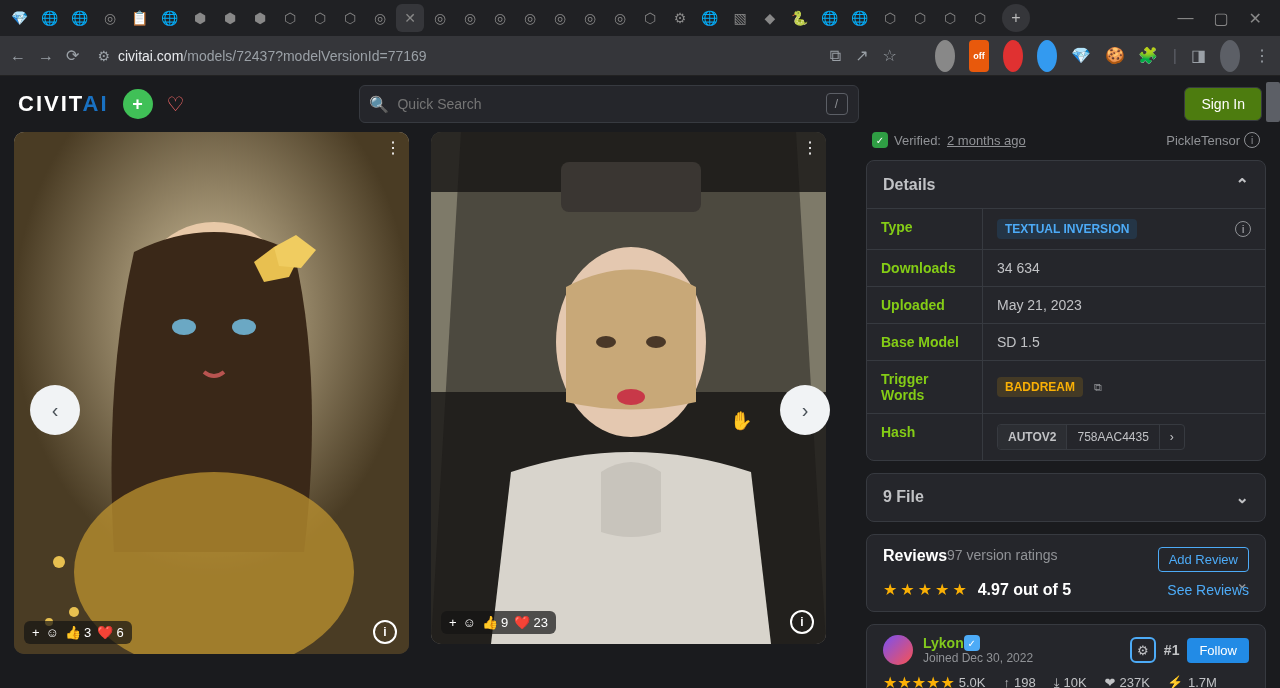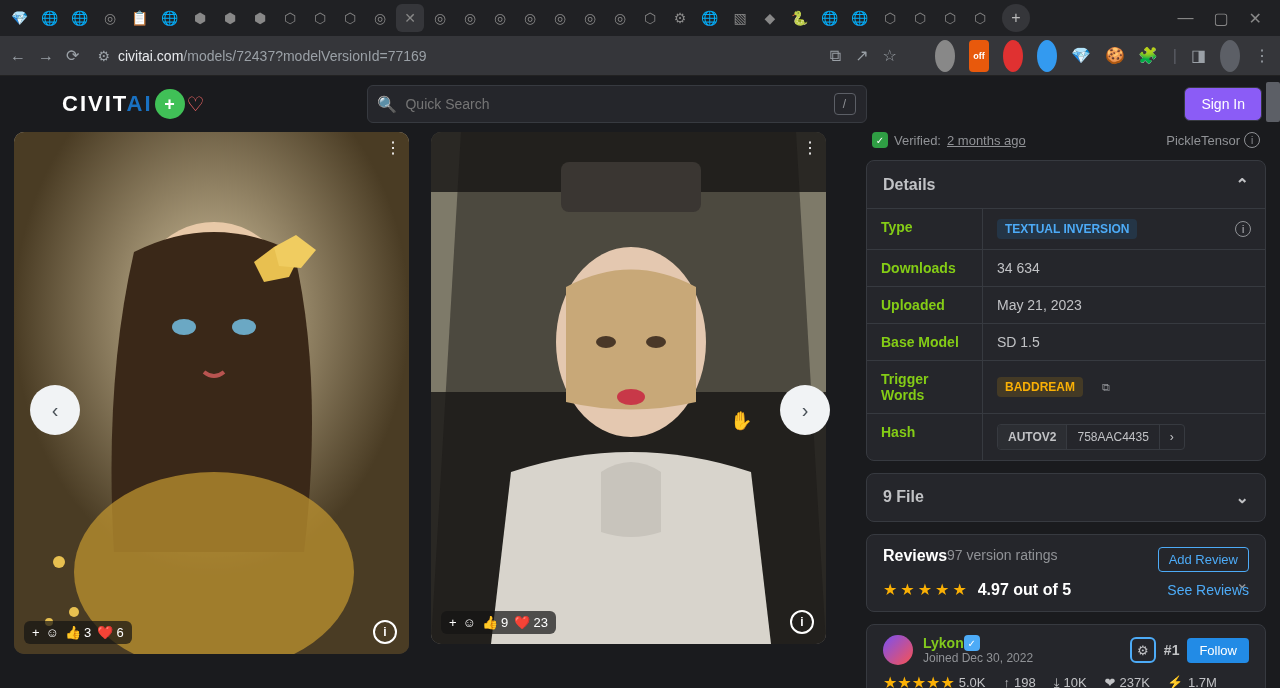--- a/index.html
+++ b/index.html
@@ -8,50 +8,50 @@
 .tab-icon { width: 28px; height: 28px; display: flex; align-items: center; justify-content: center; color: #888; font-size: 14px; border-radius: 6px; }
 .tab-icon.active { background: #35363A; }
 .new-tab { width: 28px; height: 28px; background: #35363A; border-radius: 50%; display: flex; align-items: center; justify-content: center; color: #bbb; margin-left: 6px; }
 .win-ctrl { margin-left: auto; display: flex; gap: 20px; color: #888; padding-right: 12px; }
 .addr-bar { height: 40px; background: #35363A; display: flex; align-items: center; padding: 0 10px; gap: 12px; border-bottom: 1px solid #222; }
 .nav-btn { color: #9AA0A6; font-size: 16px; }
 .url-box { flex: 1; display: flex; align-items: center; gap: 8px; color: #E8EAED; font-size: 14px; padding: 0 6px; }
 .url-box .dim { color: #9AA0A6; }
 .addr-icons { display: flex; gap: 14px; align-items: center; color: #9AA0A6; }
 .ext-icon { width: 20px; height: 32px; border-radius: 4px; display: inline-flex; align-items: center; justify-content: center; }
-.site-header { height: 56px; display: flex; align-items: center; padding: 0 18px; gap: 2px; margin-left: 44px; }
+.site-header { height: 56px; display: flex; align-items: center; padding: 0 18px; gap: 14px; }
 .logo { font-weight: 900; letter-spacing: 2px; font-size: 22px; color: #fff; }
 .logo .accent { color: #1971C2; }
 .add-btn { width: 30px; height: 30px; background: #40C057; border-radius: 50%; display: flex; align-items: center; justify-content: center; color: #fff; font-size: 18px; font-weight: bold; }
 .hb { color: #FF6B6B; font-size: 20px; }
 .search-box { flex: 1; max-width: 500px; display: flex; align-items: center; background: #25262B; border: 1px solid #373A40; border-radius: 6px; height: 38px; padding: 0 10px; margin-left: 160px; }
 .search-box input { flex: 1; background: none; border: none; color: #C1C2C5; outline: none; font-size: 14px; margin-left: 8px; }
 .slash { width: 22px; height: 22px; border: 1px solid #5C5F66; border-radius: 4px; display: flex; align-items: center; justify-content: center; color: #909296; font-size: 12px; }
-.signin { margin-left: auto; background: #8b5cf6; border: 1px solid #373A40; padding: 8px 16px; border-radius: 6px; color: #fff; font-size: 14px; }
+.signin { margin-left: auto; background: #4d7c0f; border: 1px solid #373A40; padding: 8px 16px; border-radius: 6px; color: #fff; font-size: 14px; }
 .content { display: flex; padding: 0 14px; gap: 20px; height: calc(100% - 132px); overflow: hidden; }
 .gallery { flex: 1; display: flex; gap: 22px; position: relative; }
 .card { position: relative; width: 395px; height: 522px; border-radius: 10px; overflow: hidden; background: #2C2E33; }
 .card.c2 { height: 512px; }
 .card-menu { position: absolute; top: 6px; right: 8px; color: #fff; font-size: 16px; z-index: 3; }
 .img-sur { width: 100%; height: 100%; }
 .reactions { position: absolute; bottom: 10px; left: 10px; display: flex; gap: 6px; background: rgba(20,20,20,.7); padding: 4px 8px; border-radius: 6px; align-items: center; color: #fff; font-size: 13px; }
 .reactions span { display: flex; align-items: center; gap: 3px; }
 .info-i { position: absolute; bottom: 10px; right: 12px; width: 24px; height: 24px; border: 2px solid #fff; border-radius: 50%; color: #fff; display: flex; align-items: center; justify-content: center; font-size: 12px; font-weight: bold; }
 .carousel-btn { position: absolute; top: 50%; transform: translateY(-50%); width: 50px; height: 50px; background: #F1F3F5; border-radius: 50%; display: flex; align-items: center; justify-content: center; color: #495057; font-size: 20px; z-index: 5; }
 .carousel-btn.prev { left: 16px; }
 .carousel-btn.next { right: 16px; }
 .sidebar { width: 400px; display: flex; flex-direction: column; gap: 12px; }
 .verified { display: flex; align-items: center; gap: 6px; font-size: 13px; color: #909296; padding: 0 6px; }
 .verified .dec { text-decoration: underline; }
 .pt { margin-left: auto; display: flex; align-items: center; gap: 4px; }
 .panel { background: #25262B; border: 1px solid #373A40; border-radius: 8px; }
 .panel-h { display: flex; justify-content: space-between; align-items: center; padding: 14px 16px; font-size: 16px; color: #C1C2C5; font-weight: 600; }
 .row { display: flex; border-top: 1px solid #373A40; }
 .row .k { width: 115px; padding: 10px 14px; font-size: 14px; color: #84cc16; font-weight: 600; }
-.row .v { flex: 1; padding: 10px 14px; font-size: 14px; display: flex; align-items: center; gap: 19px; border-left: 1px solid #373A40; }
+.row .v { flex: 1; padding: 10px 14px; font-size: 14px; display: flex; align-items: center; gap: 11px; border-left: 1px solid #373A40; }
 .badge { background: rgba(34,139,230,.15); color: #4DABF7; padding: 3px 8px; border-radius: 4px; font-size: 12px; font-weight: 600; }
 .badge.yel { background: rgba(250,176,5,.15); color: #FAB005; }
 .copy-ic { color: #909296; font-size: 11px; }
 .info-b { width: 16px; height: 16px; border: 1.5px solid #909296; border-radius: 50%; display: flex; align-items: center; justify-content: center; font-size: 10px; margin-left: auto; }
 .hash-box { display: flex; border: 1px solid #373A40; border-radius: 4px; overflow: hidden; font-size: 12px; }
 .hash-box div { padding: 5px 10px; }
 .hash-box .hk { background: #2C2E33; border-right: 1px solid #373A40; font-weight: 600; }
 .hash-box .hx { border-left: 1px solid #373A40; }
 .file-p { padding: 14px 16px; display: flex; justify-content: space-between; font-weight: 600; }
 .reviews { padding: 12px 16px; display: flex; flex-direction: column; gap: 8px; position: relative; }

